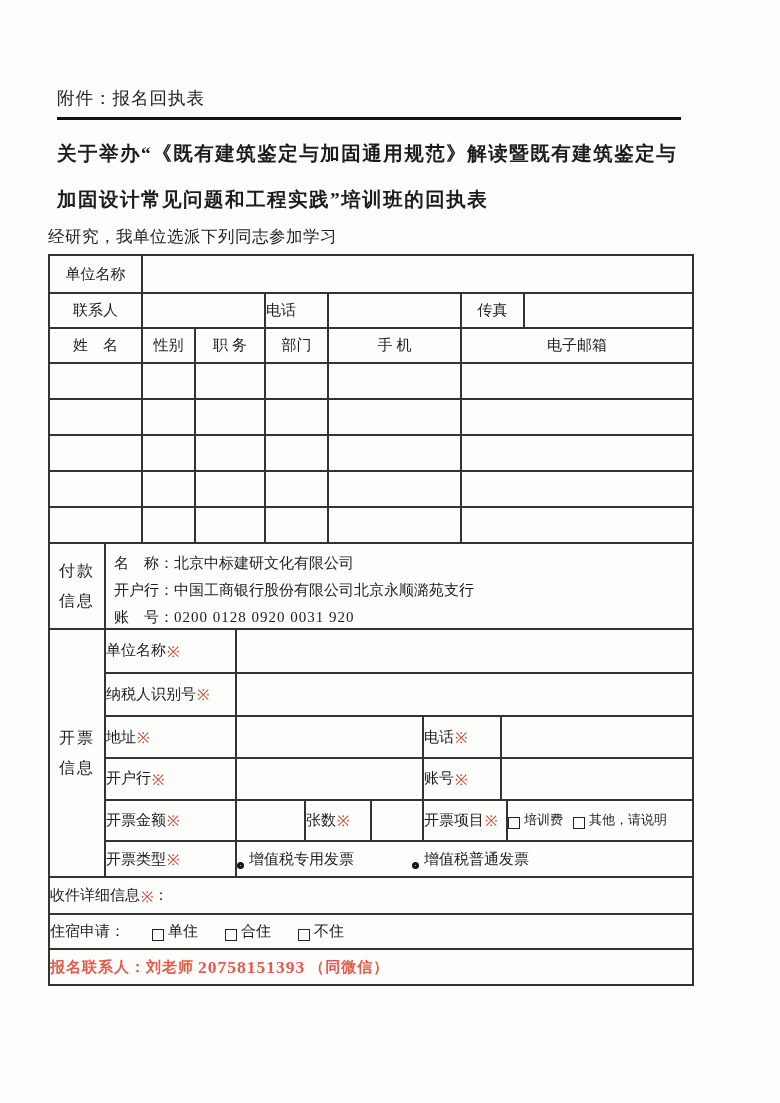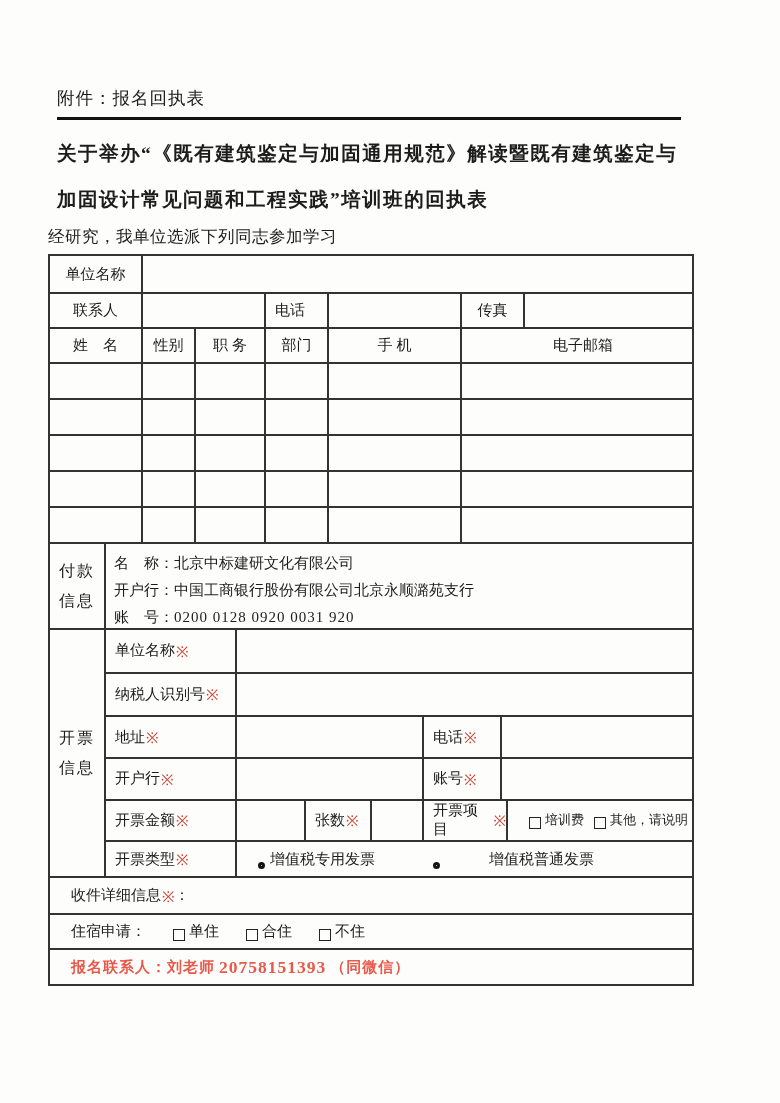--- a/index.html
+++ b/index.html
@@ -47,23 +47,23 @@
   .trow { display: flex; border-bottom: 2px solid #35332f; }
   .form-table > .trow:last-child,
   .sec-body .trow:last-child { border-bottom: none; }
   .cell {
     border-right: 2px solid #35332f;
     display: flex;
     align-items: center;
     font-size: 15px;
     overflow: hidden;
   }
-  .trow .cell:last-child { border-right: none; margin-left: 12px; }
+  .trow .cell:last-child { border-right: none; }
   .center { justify-content: center; }
-  .padl { padding-left: 9px; }
+  .padl { }
 
   .h38{height:38px} .h35{height:35px} .h36{height:36px}
   .h44{height:44px} .h42{height:42px} .h37{height:37px} .h34{height:34px}
   .h86{height:86px} .h248{height:248px}
 
   .c1{width:93px} .c2{width:53px} .c3{width:70px} .c4{width:63px} .c5{width:133px}
   .flex1{flex:1}
   .w123{width:123px} .w63{width:63px} .wB{width:131px} .w187{width:187px} .w78{width:78px}
   .w69{width:69px} .w66{width:66px} .w52{width:52px} .w84{width:84px}
 
@@ -90,21 +90,21 @@
   }
   .radio {
     display: inline-block; width: 7px; height: 7px;
     border: 3.5px solid #141414; border-radius: 50%;
     margin-right: 5px; vertical-align: -1px; flex: none;
   }
   .opt { display: inline-flex; align-items: flex-end; white-space: nowrap; }
 
   .invoice-options { font-size: 13px; }
   .invoice-options .opt + .opt { margin-left: 10px; }
-  .type-options .opt + .opt { margin-left: 58px; gap: 44px; }
+  .type-options .opt + .opt { margin-left: 58px; }
 
   .lodging .opt { margin-left: 27px; font-size: 15px; }
 
   .footer-row {
     color: #e7594a;
     font-weight: bold;
     font-size: 17px;
     letter-spacing: 1px;
   }
   .footer-row .num { font-size: 17.5px; margin: 0 4px; }

